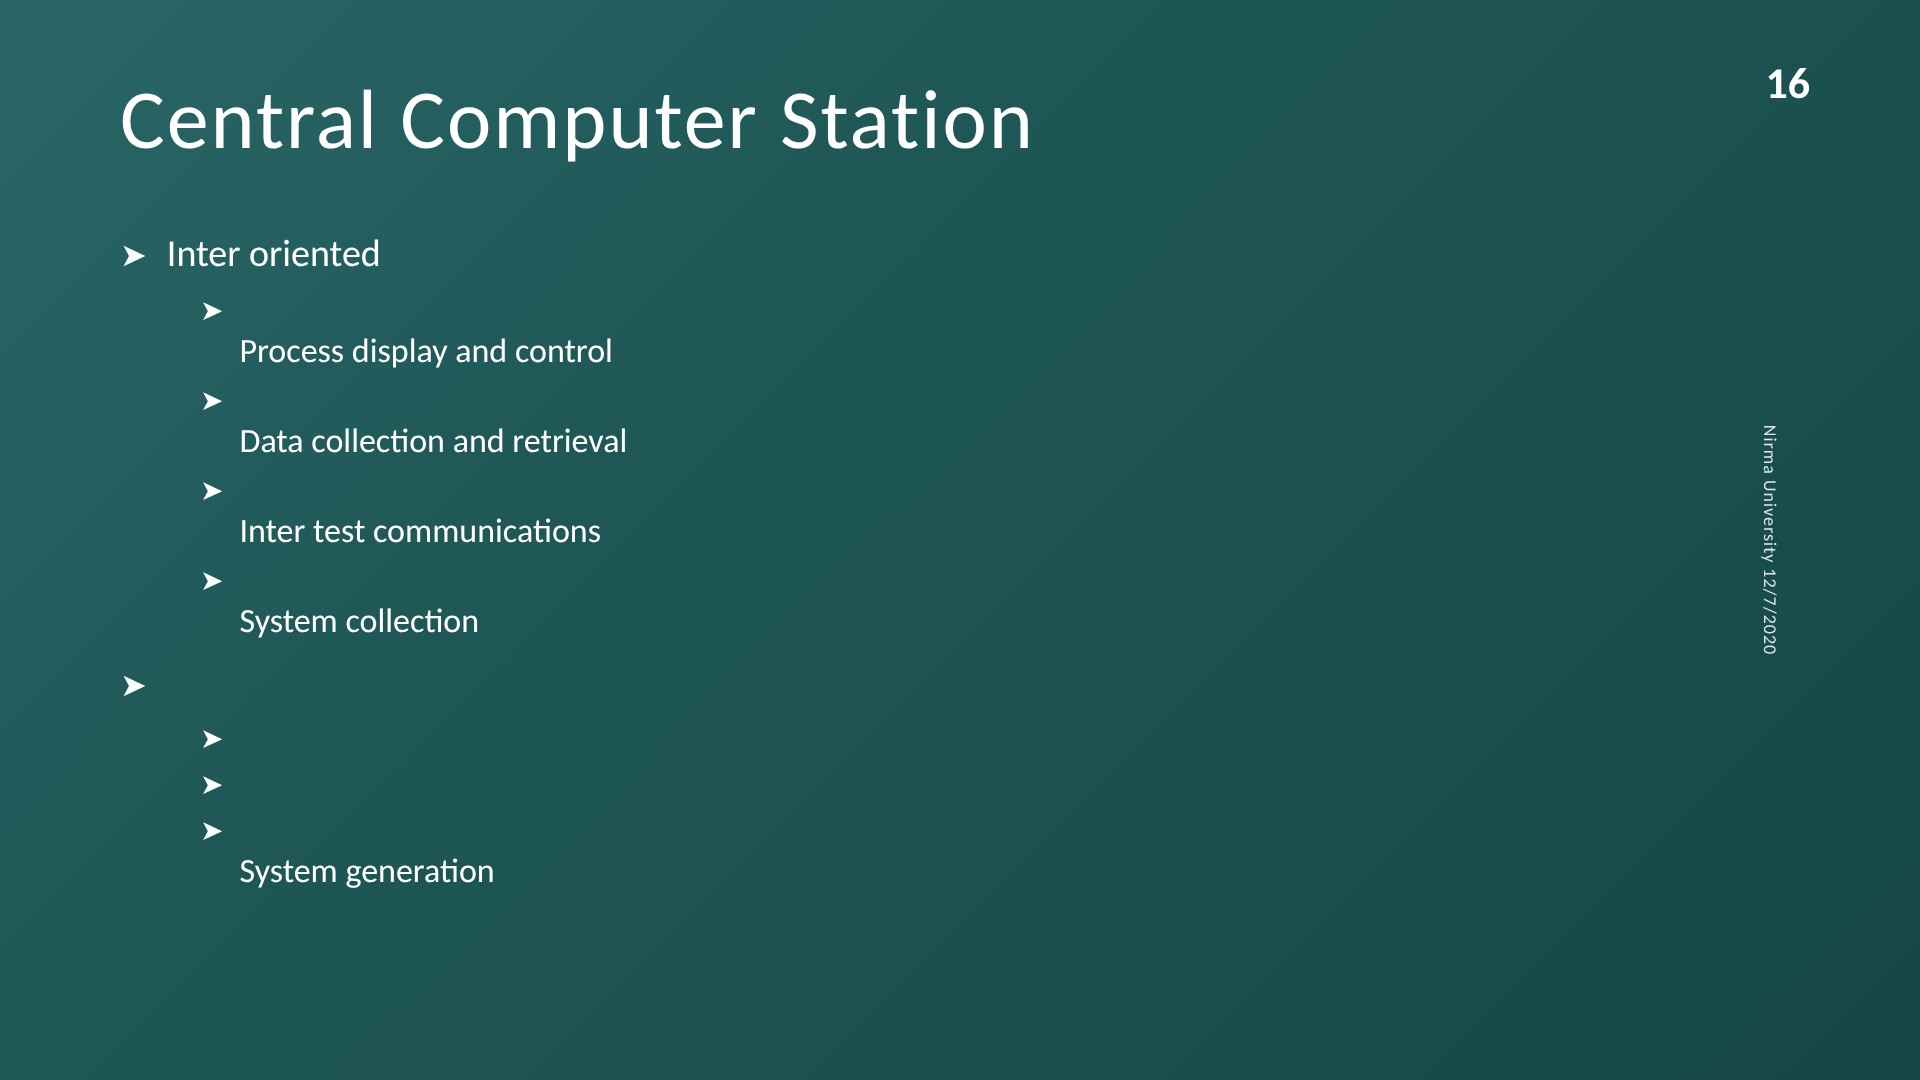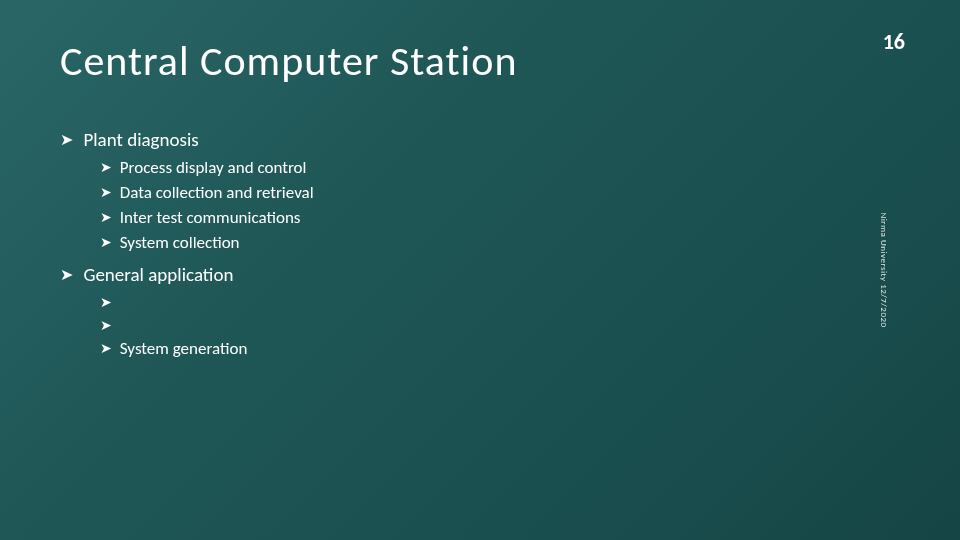--- a/index.html
+++ b/index.html
@@ -22,21 +22,21 @@
       background: linear-gradient(135deg, #2a6666 0%, #1e5555 40%, #1a4f4f 70%, #164545 100%);
       position: relative;
       padding: 30px 60px;
     }
 
     .slide-title {
       color: #ffffff;
       font-size: 42px;
       font-weight: 300;
       letter-spacing: 1px;
-      margin-bottom: 42px;
+      margin-bottom: 30px;
       margin-top: 5px;
     }
 
     .slide-number {
       position: absolute;
       top: 28px;
       right: 55px;
       color: #ffffff;
       font-size: 22px;
       font-weight: 700;
@@ -93,20 +93,21 @@
       margin-top: 2px;
       flex-shrink: 0;
     }
 
     .main-item-text {
       font-size: 19px;
     }
 
     .sub-item-text {
       font-size: 17px;
+      margin-top: 20px;
     }
 
     .section-gap {
       margin-top: 10px;
     }
   </style>
 </head>
 <body>
 
 <div class="slide">
@@ -114,21 +115,21 @@
   <div class="slide-title">Central Computer Station</div>
 
   <div class="slide-number">16</div>
 
   <div class="vertical-text">Nirma University 12/7/2020</div>
 
   <div class="content">
 
     <div class="main-item">
       <span class="main-arrow">➤</span>
-      <span class="main-item-text">Plant diagnosis</span>
+      <span class="main-item-text">Inter oriented</span>
     </div>
 
     <div class="sub-items">
       <div class="sub-item">
         <span class="sub-arrow">➤</span>
         <span class="sub-item-text">Process display and control</span>
       </div>
       <div class="sub-item">
         <span class="sub-arrow">➤</span>
         <span class="sub-item-text">Data collection and retrieval</span>
@@ -138,21 +139,20 @@
         <span class="sub-item-text">Inter test communications</span>
       </div>
       <div class="sub-item">
         <span class="sub-arrow">➤</span>
         <span class="sub-item-text">System collection</span>
       </div>
     </div>
 
     <div class="main-item section-gap">
       <span class="main-arrow">➤</span>
-      <span class="main-item-text">General application</span>
     </div>
 
     <div class="sub-items">
       <div class="sub-item">
         <span class="sub-arrow">➤</span>
       </div>
       <div class="sub-item">
         <span class="sub-arrow">➤</span>
       </div>
       <div class="sub-item">

